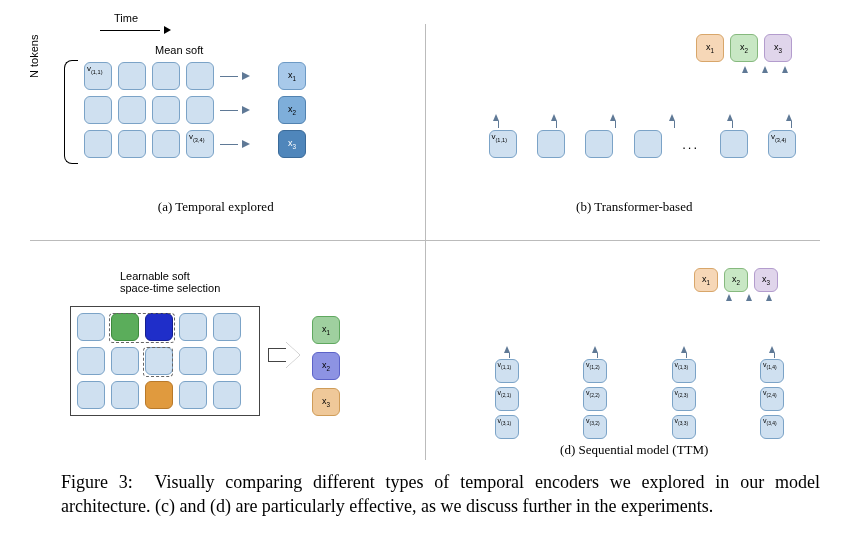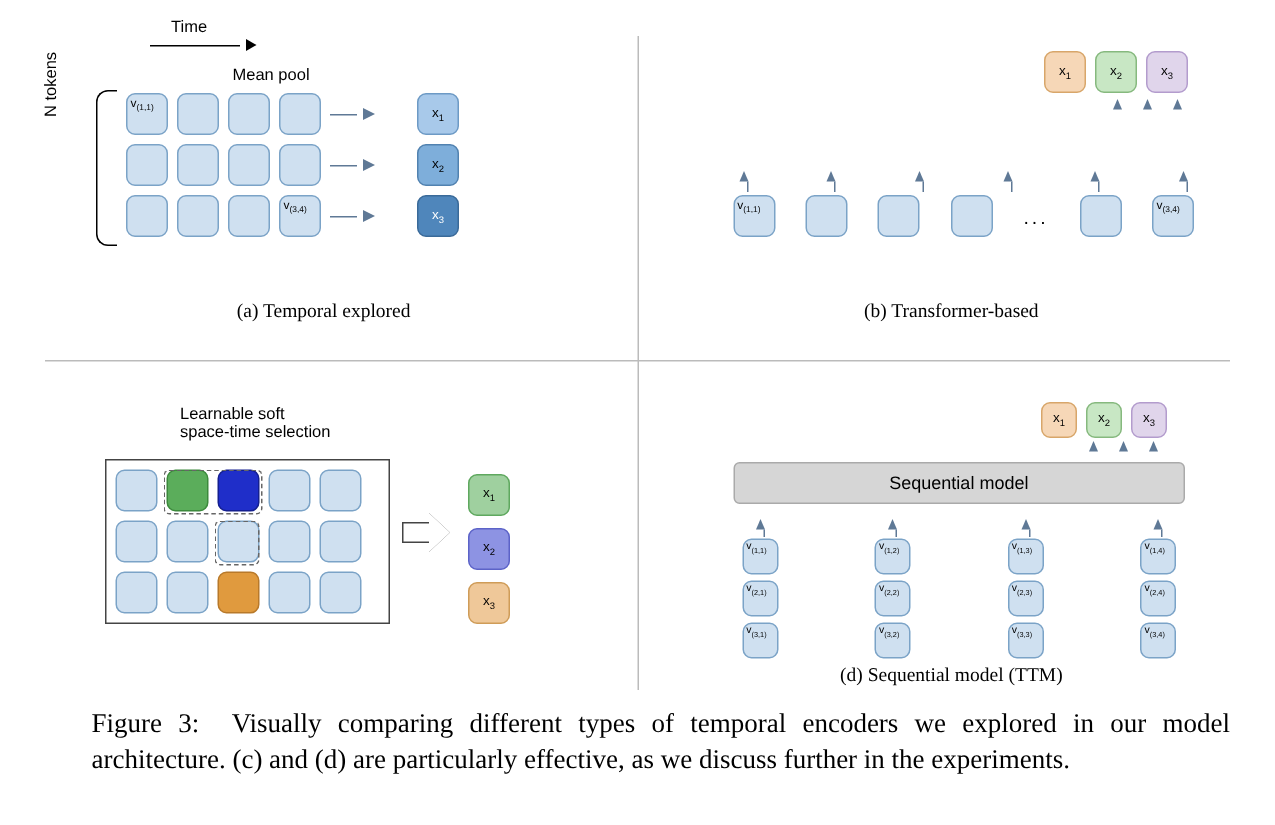--- a/index.html
+++ b/index.html
@@ -169,21 +169,21 @@
 <body>
 
 <div class="grid">
 
   <div class="panel">
     <div class="pa-timeLbl">Time</div>
     <div class="pa-timeArrow">
         <div class="line"></div>
         <div class="head"></div>
       </div>
-    <div class="pa-meanpool">Mean pool</div>
+    <div class="pa-meanpool">Mean soft</div>
     <div class="pa-ntokens">N tokens</div>
     <div class="pa-brace"></div>
     <div class="pa-rows">
       <div class="row">
         <span class="tok">
             <span><span>v</span><sub>(1,1)</sub></span>
           </span>
         <span class="tok"></span>
         <span class="tok"></span>
         <span class="tok"></span>
@@ -323,21 +323,20 @@
         </span>
       <span class="tok lilac lab small">
           <span><span>x</span><sub>3</sub></span>
         </span>
     </div>
     <div class="pd-up">
         <span class="u"></span>
         <span class="u"></span>
         <span class="u"></span>
       </div>
-    <div class="pd-bar">Sequential model</div>
     <div class="pd-cols">
       <div class="pd-col">
         <span class="arrU"></span>
         <span class="tok small">
             <span><span>v</span><sub>(1,1)</sub></span>
           </span>
         <span class="tok small">
             <span><span>v</span><sub>(2,1)</sub></span>
           </span>
         <span class="tok small">

